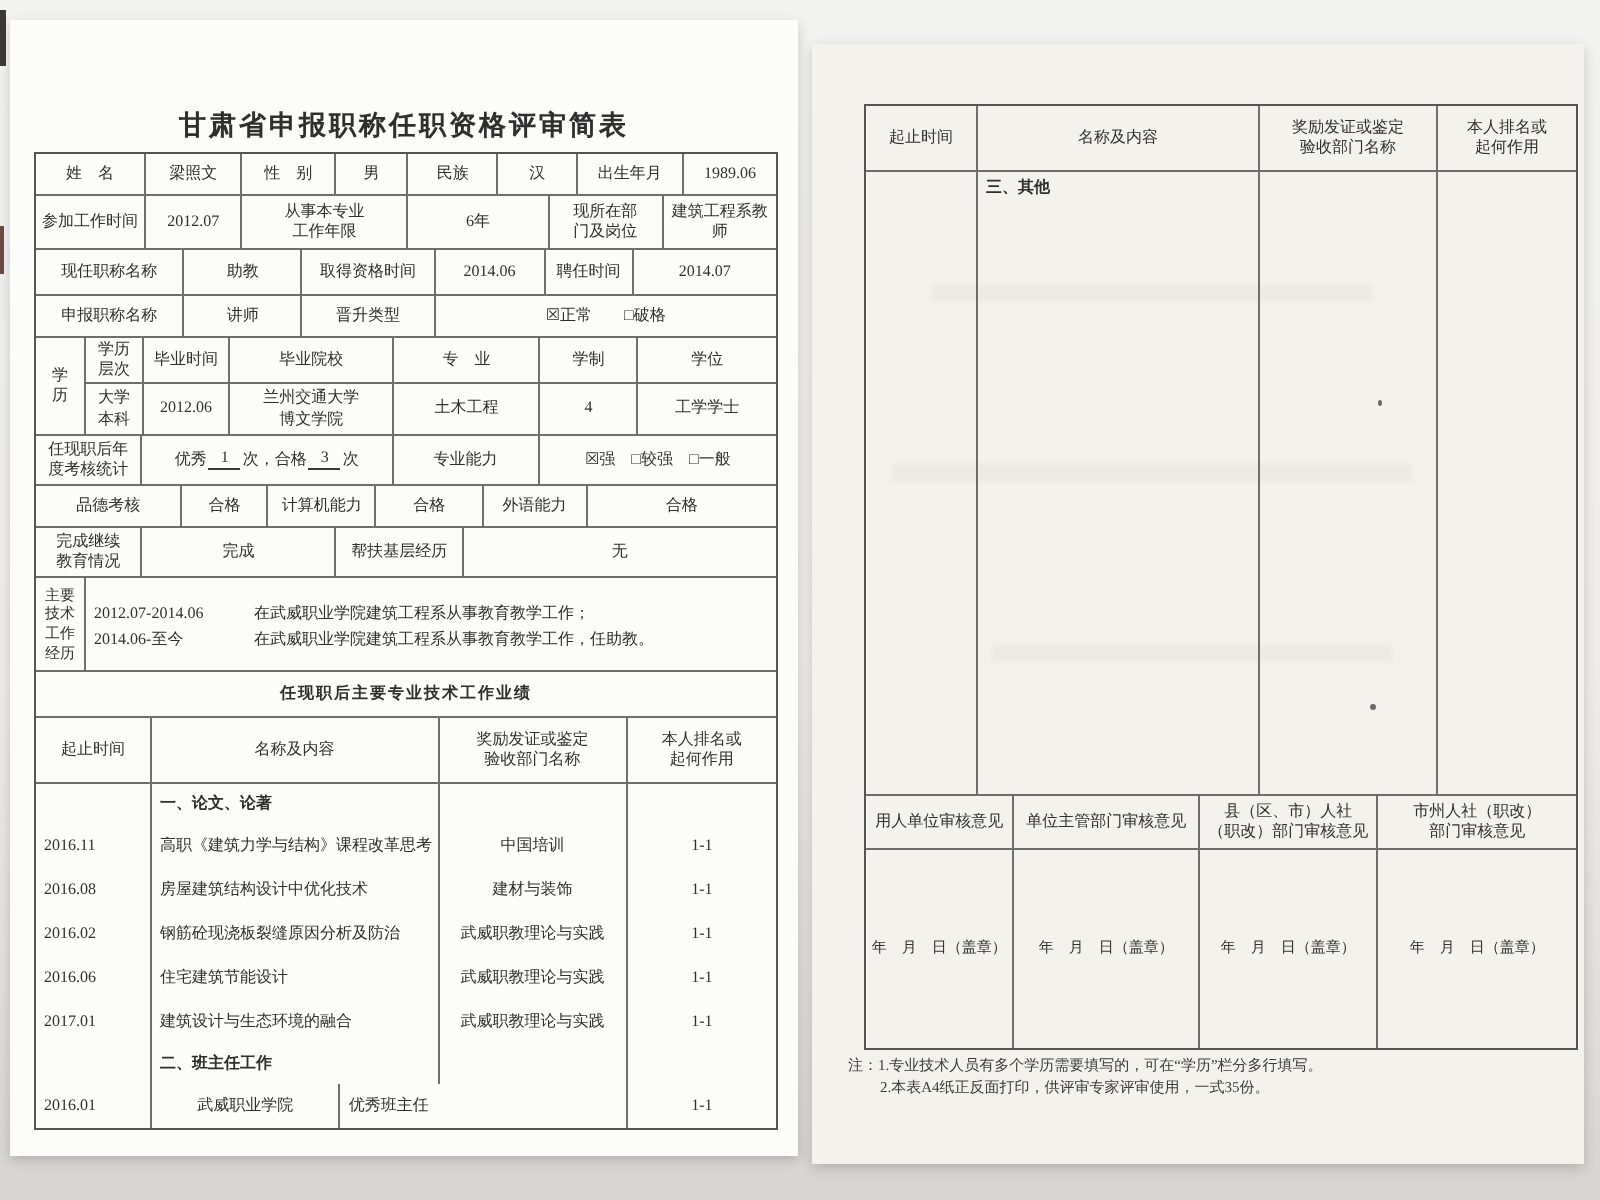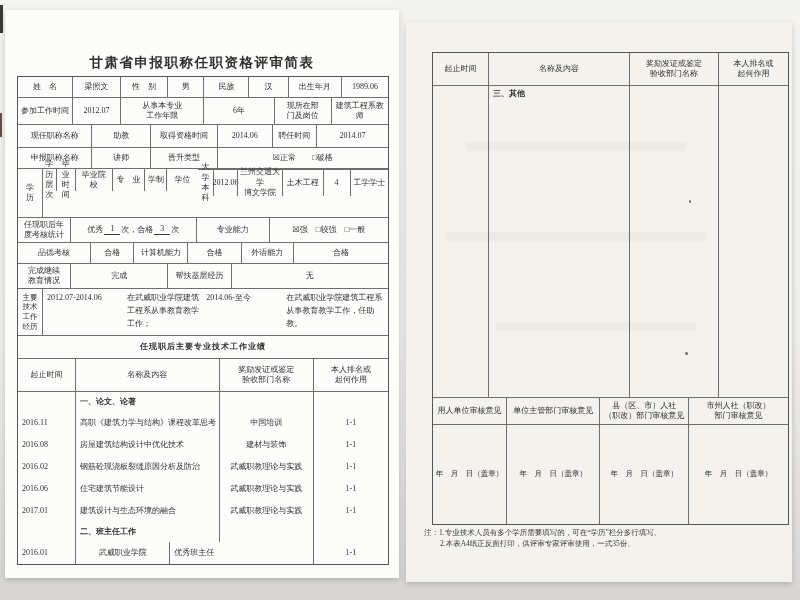--- a/index.html
+++ b/index.html
@@ -23,21 +23,21 @@
   .r + .r{border-top:1px solid var(--line);}
   .r.noline{border-top:none;}
   .c{box-sizing:border-box;display:flex;align-items:center;justify-content:center;
      text-align:center;white-space:pre-line;line-height:1.3;padding:1px 2px;min-width:0;
      font-size:8px;}
   .c + .c, .sub{border-left:1px solid var(--line);}
   .c.al{justify-content:flex-start;text-align:left;padding-left:4px;}
   .c.at{align-items:flex-start;padding-top:3px;}
   .c.ab{padding-bottom:3px;}
   .bold{font-weight:bold;}
-  .sub{flex:1;display:flex;flex-direction:row;min-width:0;}
+  .sub{flex:1;display:flex;flex-direction:column;min-width:0;}
   .sub .r:first-child{border-top:none;}
   .u{display:inline-block;min-width:16px;text-align:center;border-bottom:1px solid #3a3a3a;line-height:1.05;margin:0 1px;}
   .small{font-size:7.5px;}
   .exp{display:flex;line-height:1.6;}
   .exp-date{flex:0 0 80px;}
   .note{position:absolute;font-size:7.5px;color:#3a3a3a;}
   .edge-mark{position:absolute;}
   .em1{left:0;top:5px;width:3px;height:28px;background:#3c3a38;}
   .em2{left:0;top:113px;width:2px;height:24px;background:#6e4a42;}
   .speck{position:absolute;background:#6a6a6a;border-radius:50%;}
@@ -143,21 +143,21 @@
         <div class="c" style="flex:0 0 26.3%">完成</div>
         <div class="c" style="flex:0 0 17.1%">帮扶基层经历</div>
         <div class="c" style="flex:1">无</div>
       </div>
 
       <div class="r" style="height:46px">
         <div class="c small" style="flex:0 0 6.5%">主要
 技术
 工作
 经历</div>
-        <div class="sub" style="justify-content:flex-end;padding:3px 2px 0 4px">
+        <div class="sub" style="justify-content:center;padding:3px 2px 0 4px">
           <div class="exp" style="font-size:8px">
             <span class="exp-date">2012.07-2014.06</span>
             <span>在武威职业学院建筑工程系从事教育教学工作；</span>
           </div>
           <div class="exp" style="font-size:8px">
             <span class="exp-date">2014.06-至今</span>
             <span>在武威职业学院建筑工程系从事教育教学工作，任助教。</span>
           </div>
         </div>
       </div>

